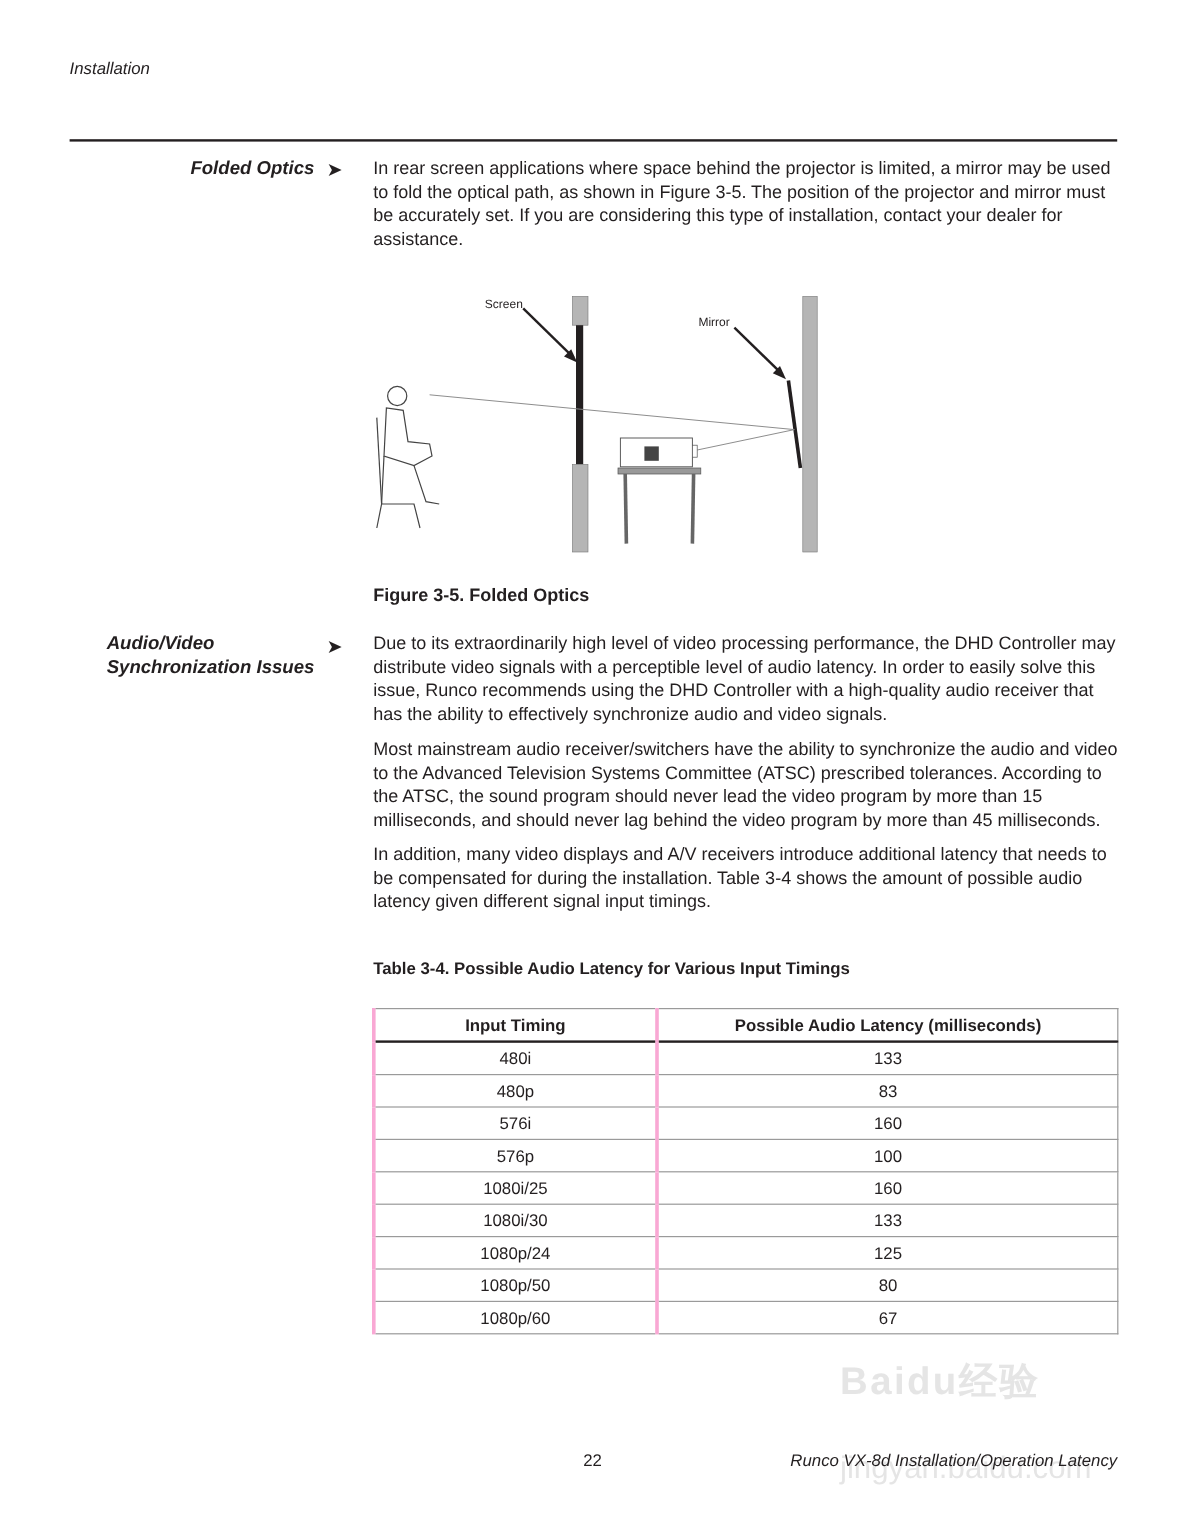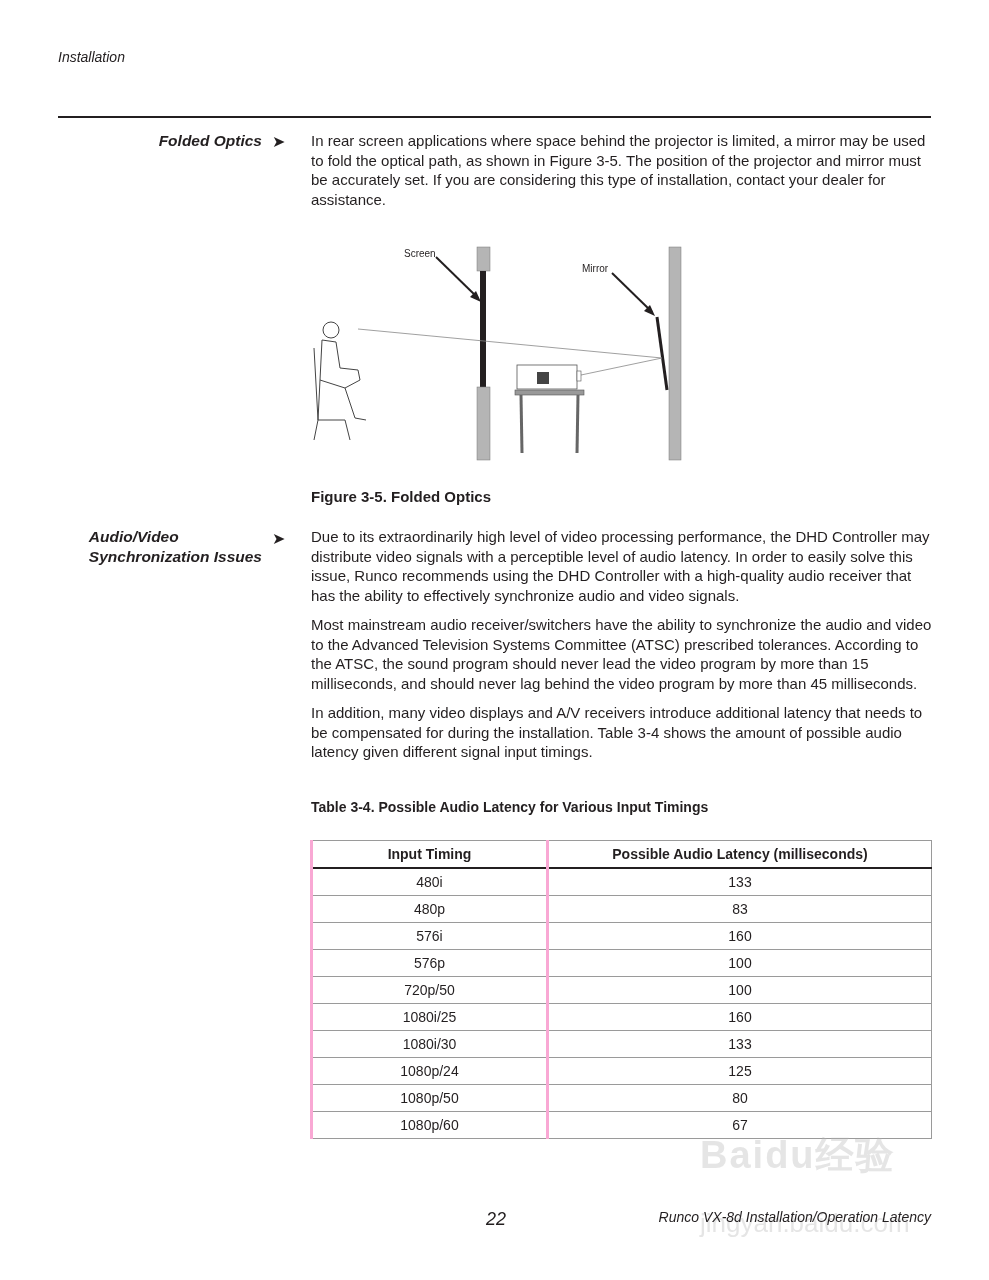--- a/index.html
+++ b/index.html
@@ -12,23 +12,23 @@
   .body-text { position: absolute; left: 311px; width: 622px; font-size: 15px; line-height: 19.5px; color: #231f20; }
   .body-text p { margin: 0 0 10px 0; }
   .fig-caption { position: absolute; left: 311px; top: 488px; font-weight: bold; font-size: 15px; }
   .table-title { position: absolute; left: 311px; top: 799px; font-weight: bold; font-size: 14px; }
   .figure { position: absolute; left: 300px; top: 240px; width: 400px; height: 230px; }
   table.latency { position: absolute; left: 310px; top: 840px; width: 622px; border-collapse: collapse; font-size: 14px; }
   table.latency th { font-weight: bold; height: 26px; border-top: 1px solid #9a9a9a; border-bottom: 2px solid #231f20; }
   table.latency td { height: 26px; border-bottom: 1px solid #9a9a9a; text-align: center; }
   table.latency th, table.latency td { border-left: 3px solid #f9a8d4; border-right: 1px solid #9a9a9a; text-align: center; padding: 0; }
   table.latency td:first-child, table.latency th:first-child { width: 233px; }
-  .footer-page { position: absolute; left: 486px; top: 1209px; font-size: 18px; font-style: italic; }
+  .footer-page { position: absolute; left: 486px; top: 1209px; font-size: 14px; }
   .footer-title { position: absolute; right: 58px; top: 1209px; font-size: 14px; font-style: italic; }
-  .watermark { position: absolute; left: 700px; top: 1130px; font-size: 38px; font-weight: bold; color: rgba(180,180,180,0.35); letter-spacing: 2px; }
+  .watermark { position: absolute; left: 700px; top: 1130px; font-size: 32px; font-weight: bold; color: rgba(180,180,180,0.35); letter-spacing: 2px; }
   .watermark2 { position: absolute; left: 700px; top: 1208px; font-size: 26px; color: rgba(180,180,180,0.35); }
 </style>
 </head>
 <body>
 
 <div class="running-head">Installation</div>
 <div class="rule"></div>
 
 <div class="side-head" style="top:131px;">Folded Optics</div>
 <div class="arrow" style="top:132px;">➤</div>
@@ -110,24 +110,20 @@
       </tr>
     <tr>
         <td>576i</td>
         <td>160</td>
       </tr>
     <tr>
         <td>576p</td>
         <td>100</td>
       </tr>
     <tr>
-        <td>720p/50</td>
-        <td>100</td>
-      </tr>
-    <tr>
         <td>1080i/25</td>
         <td>160</td>
       </tr>
     <tr>
         <td>1080i/30</td>
         <td>133</td>
       </tr>
     <tr>
         <td>1080p/24</td>
         <td>125</td>

